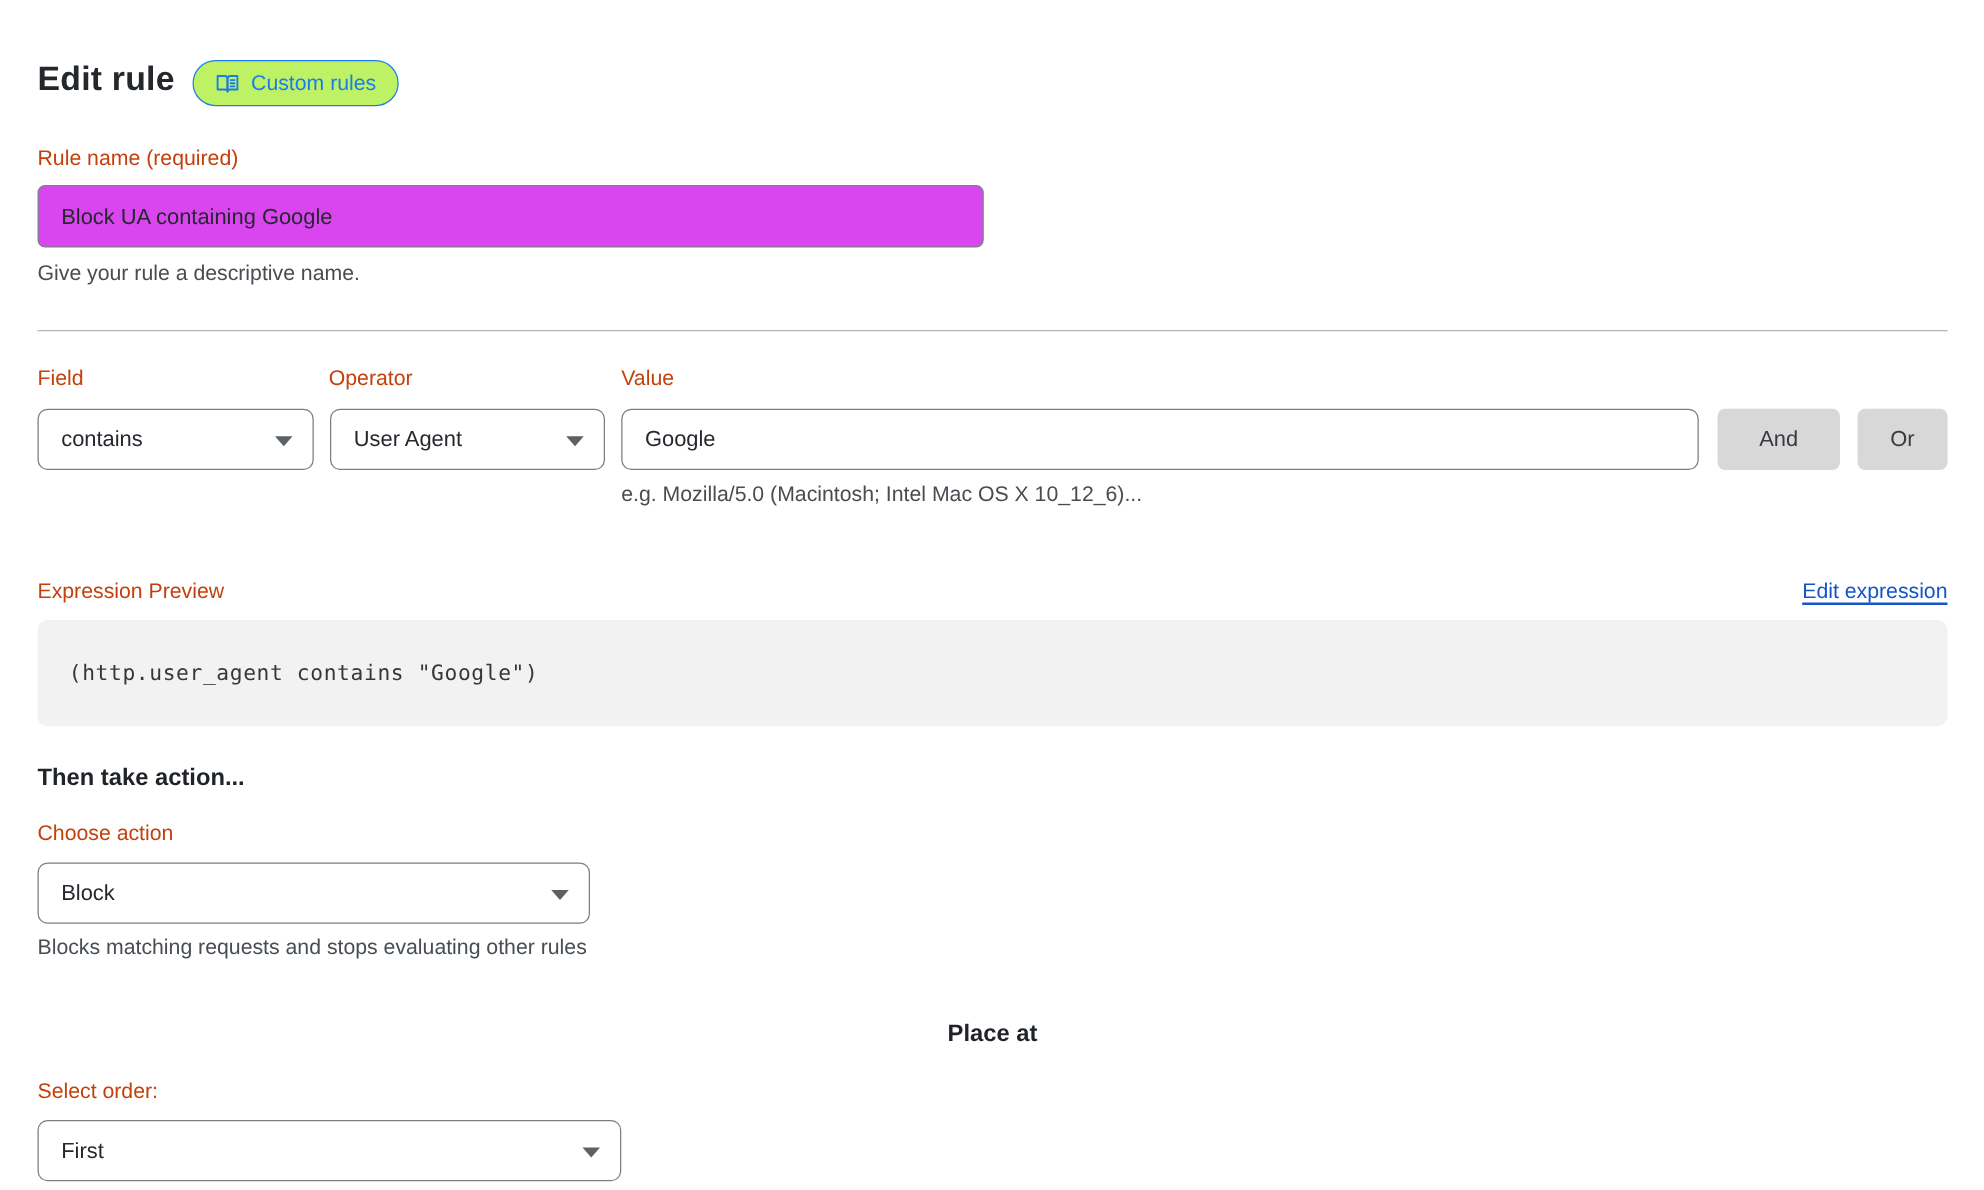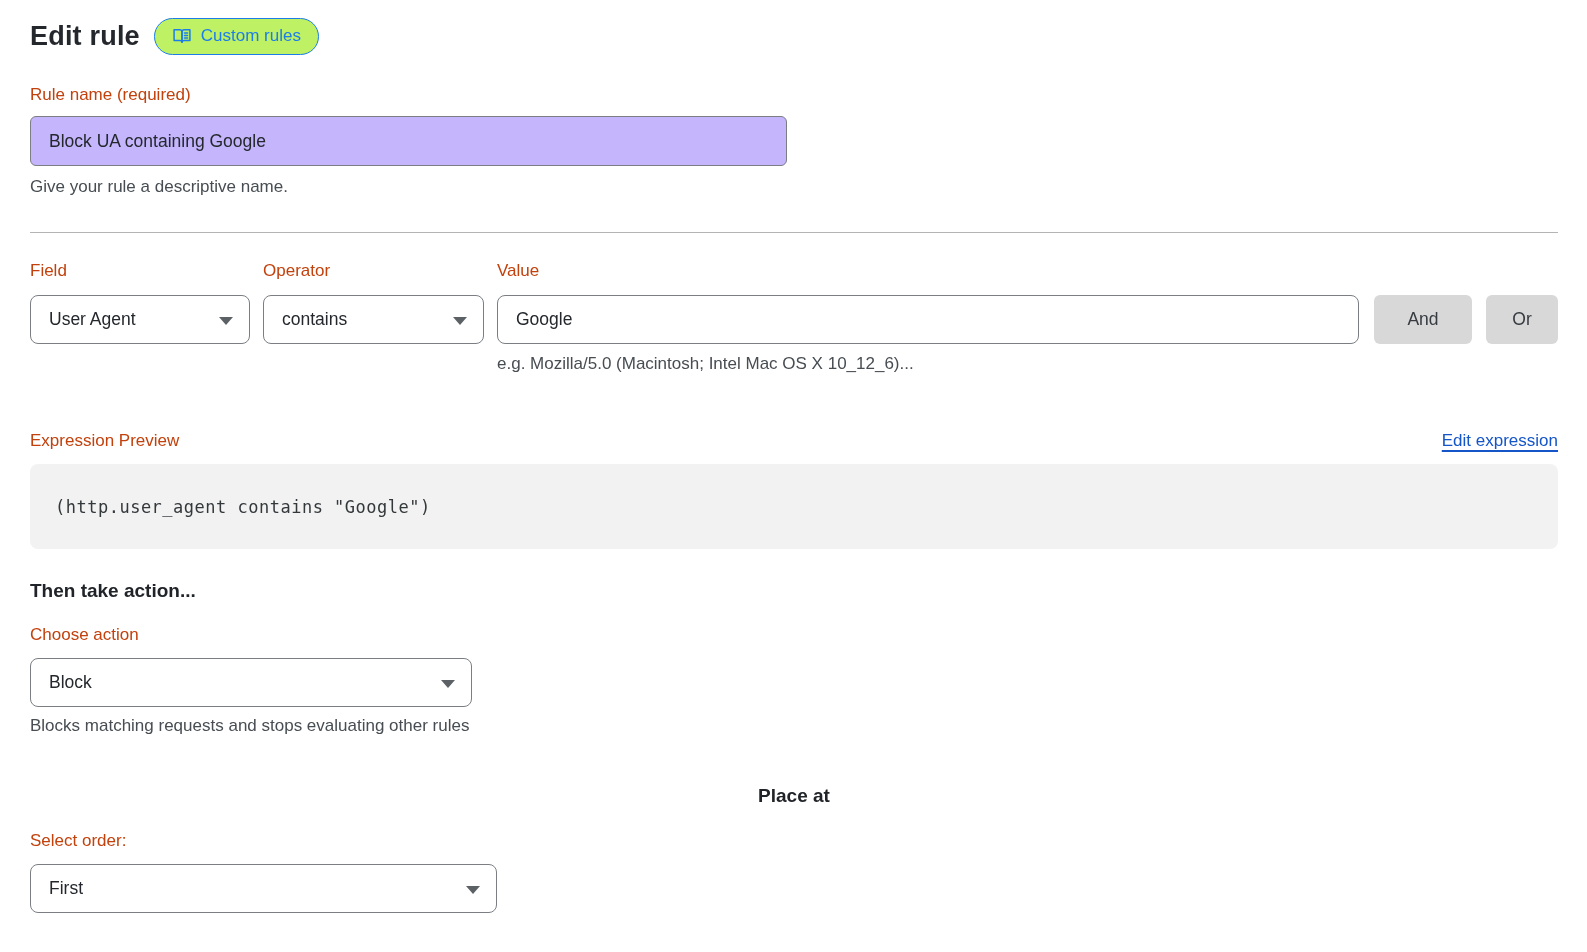--- a/index.html
+++ b/index.html
@@ -11,41 +11,41 @@
   .page {
     width: 1587px;
     height: 952px;
     padding: 16px 29px 0 30px;
     overflow: hidden;
     background: #fff;
   }
   .content { width: 1528px; }
 
   
-  .title-row { display: flex; align-items: center; gap: 14px; height: 40px; }
+  .title-row { display: flex; align-items: flex-start; gap: 14px; height: 40px; margin-top: 32px; }
   .page-title { font-size: 27px; font-weight: 700; color: #24282d; letter-spacing: 0.2px; }
   .pill-btn {
     display: inline-flex; align-items: center; gap: 9px;
     height: 37px; padding: 0 17px;
     border: 1.6px solid #1d7de8; border-radius: 19px;
     background: #bef264; color: #1d7de8;
     font-size: 17px; font-family: inherit; cursor: pointer;
   }
   .pill-btn svg { display: block; }
 
   
   .field-label { font-size: 17px; color: #c2410c; line-height: 22px; }
   .helper-text { font-size: 17px; color: #474d52; line-height: 20px; }
 
   
   .text-input {
     display: block; height: 50px; width: 757px;
     border: 1px solid #7b7f83; border-radius: 6px;
     padding: 0 18px; font-size: 17.5px; font-family: inherit; color: #24282d;
-    background: #c4b5fd; outline: none;
+    background: #d946ef; outline: none;
   }
   .select-box {
     position: relative; height: 49px;
     border: 1px solid #7b7f83; border-radius: 8px;
     background: #fff; display: flex; align-items: center;
     padding: 0 40px 0 18px; font-size: 17.5px; color: #24282d;
     cursor: pointer; user-select: none;
   }
   .caret {
     position: absolute; right: 16px; top: 50%; margin-top: -3px;
@@ -137,26 +137,26 @@
 
     <hr class="divider">
 
     <div class="cond-labels">
       <div class="field-label lbl-field">Field</div>
       <div class="field-label lbl-operator">Operator</div>
       <div class="field-label">Value</div>
     </div>
 
     <div class="cond-row">
+      <div class="select-box sel-operator">
+        <span>contains</span>
+        <span class="caret"></span>
+      </div>
       <div class="select-box sel-field">
         <span>User Agent</span>
-        <span class="caret"></span>
-      </div>
-      <div class="select-box sel-operator">
-        <span>contains</span>
         <span class="caret"></span>
       </div>
       <input class="value-input" type="text" value="Google" style="">
       <button class="gray-btn btn-and">And</button>
       <button class="gray-btn btn-or">Or</button>
     </div>
     <div class="helper-text value-helper">e.g. Mozilla/5.0 (Macintosh; Intel Mac OS X 10_12_6)...</div>
 
     <div class="expr-head">
       <div class="field-label">Expression Preview</div>

